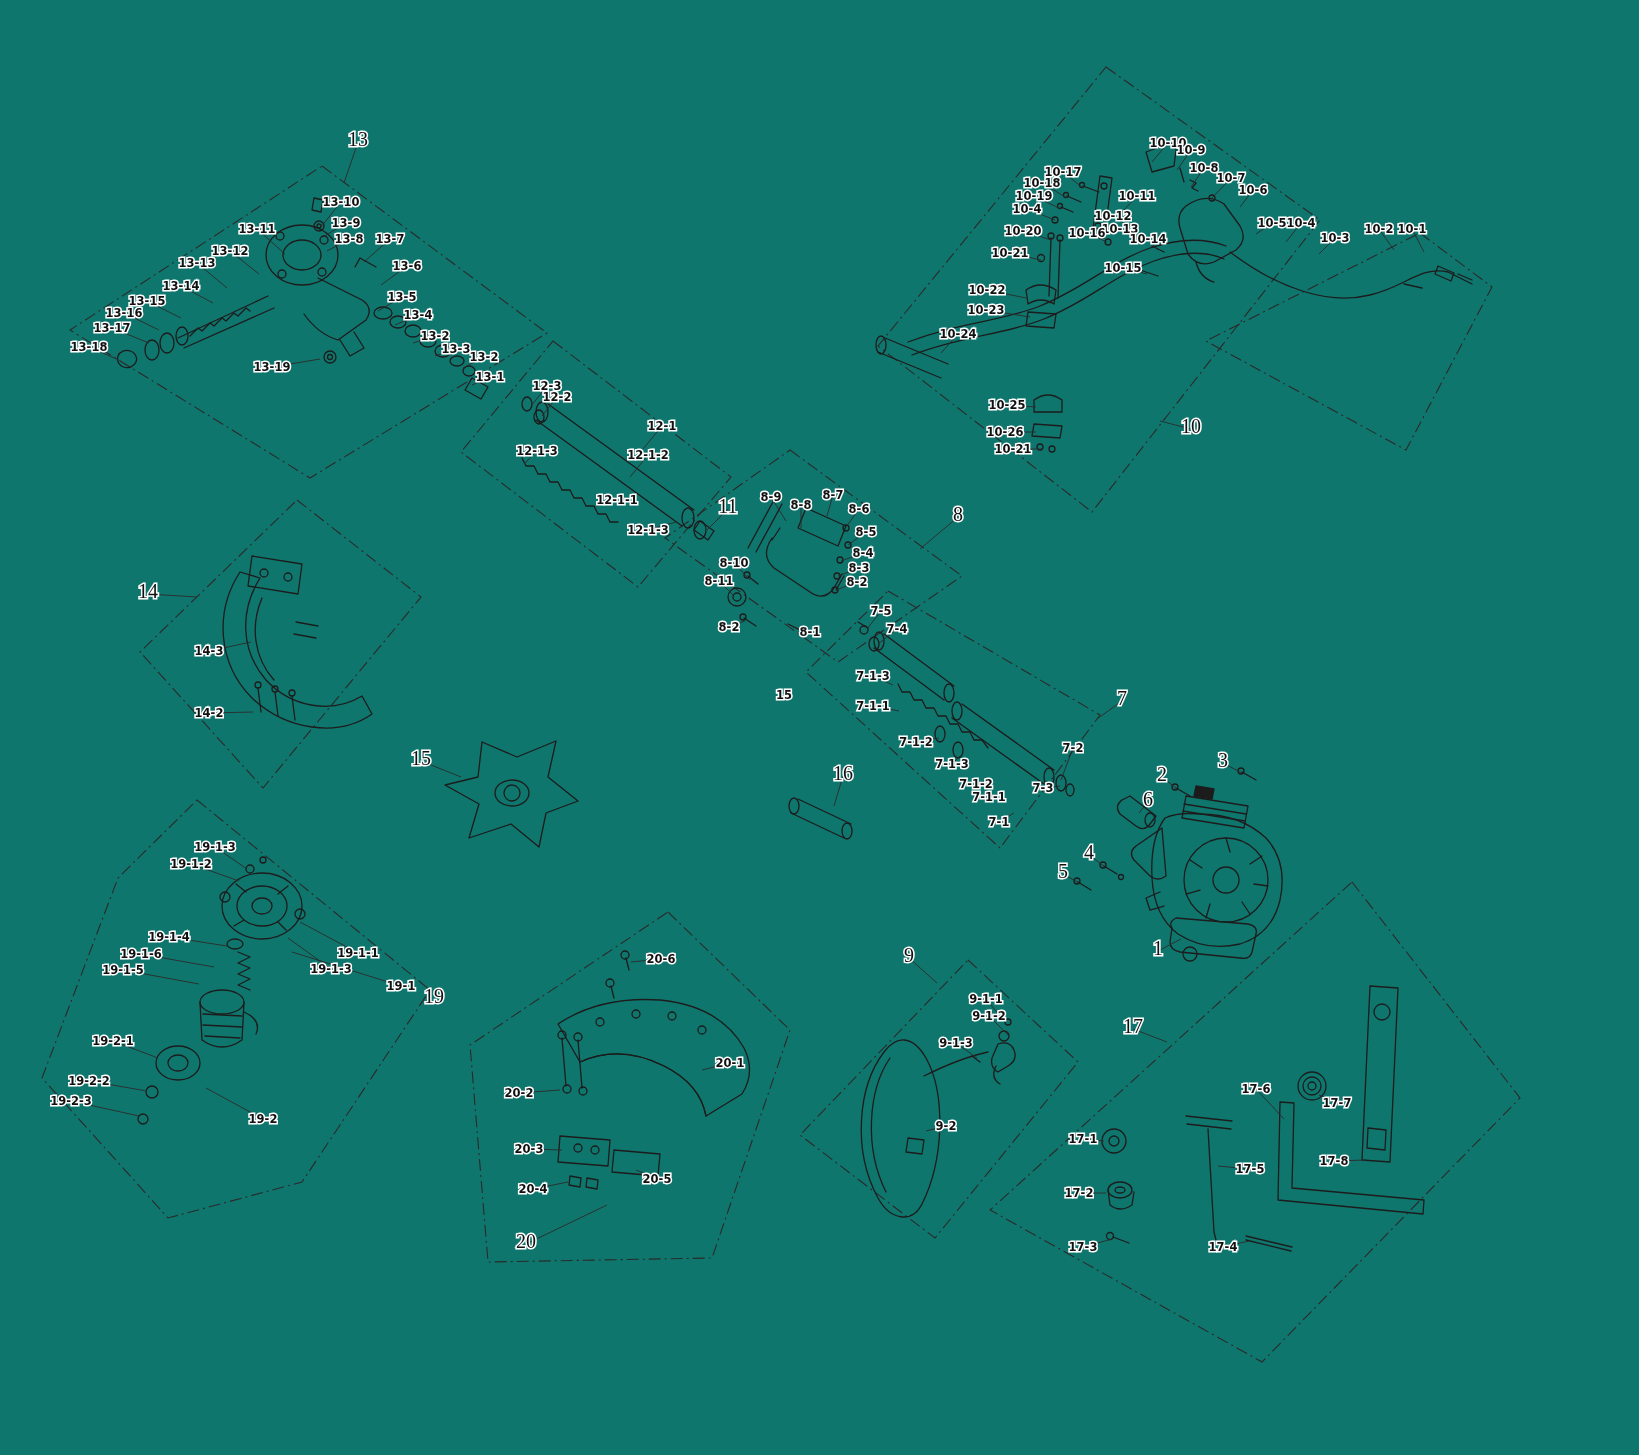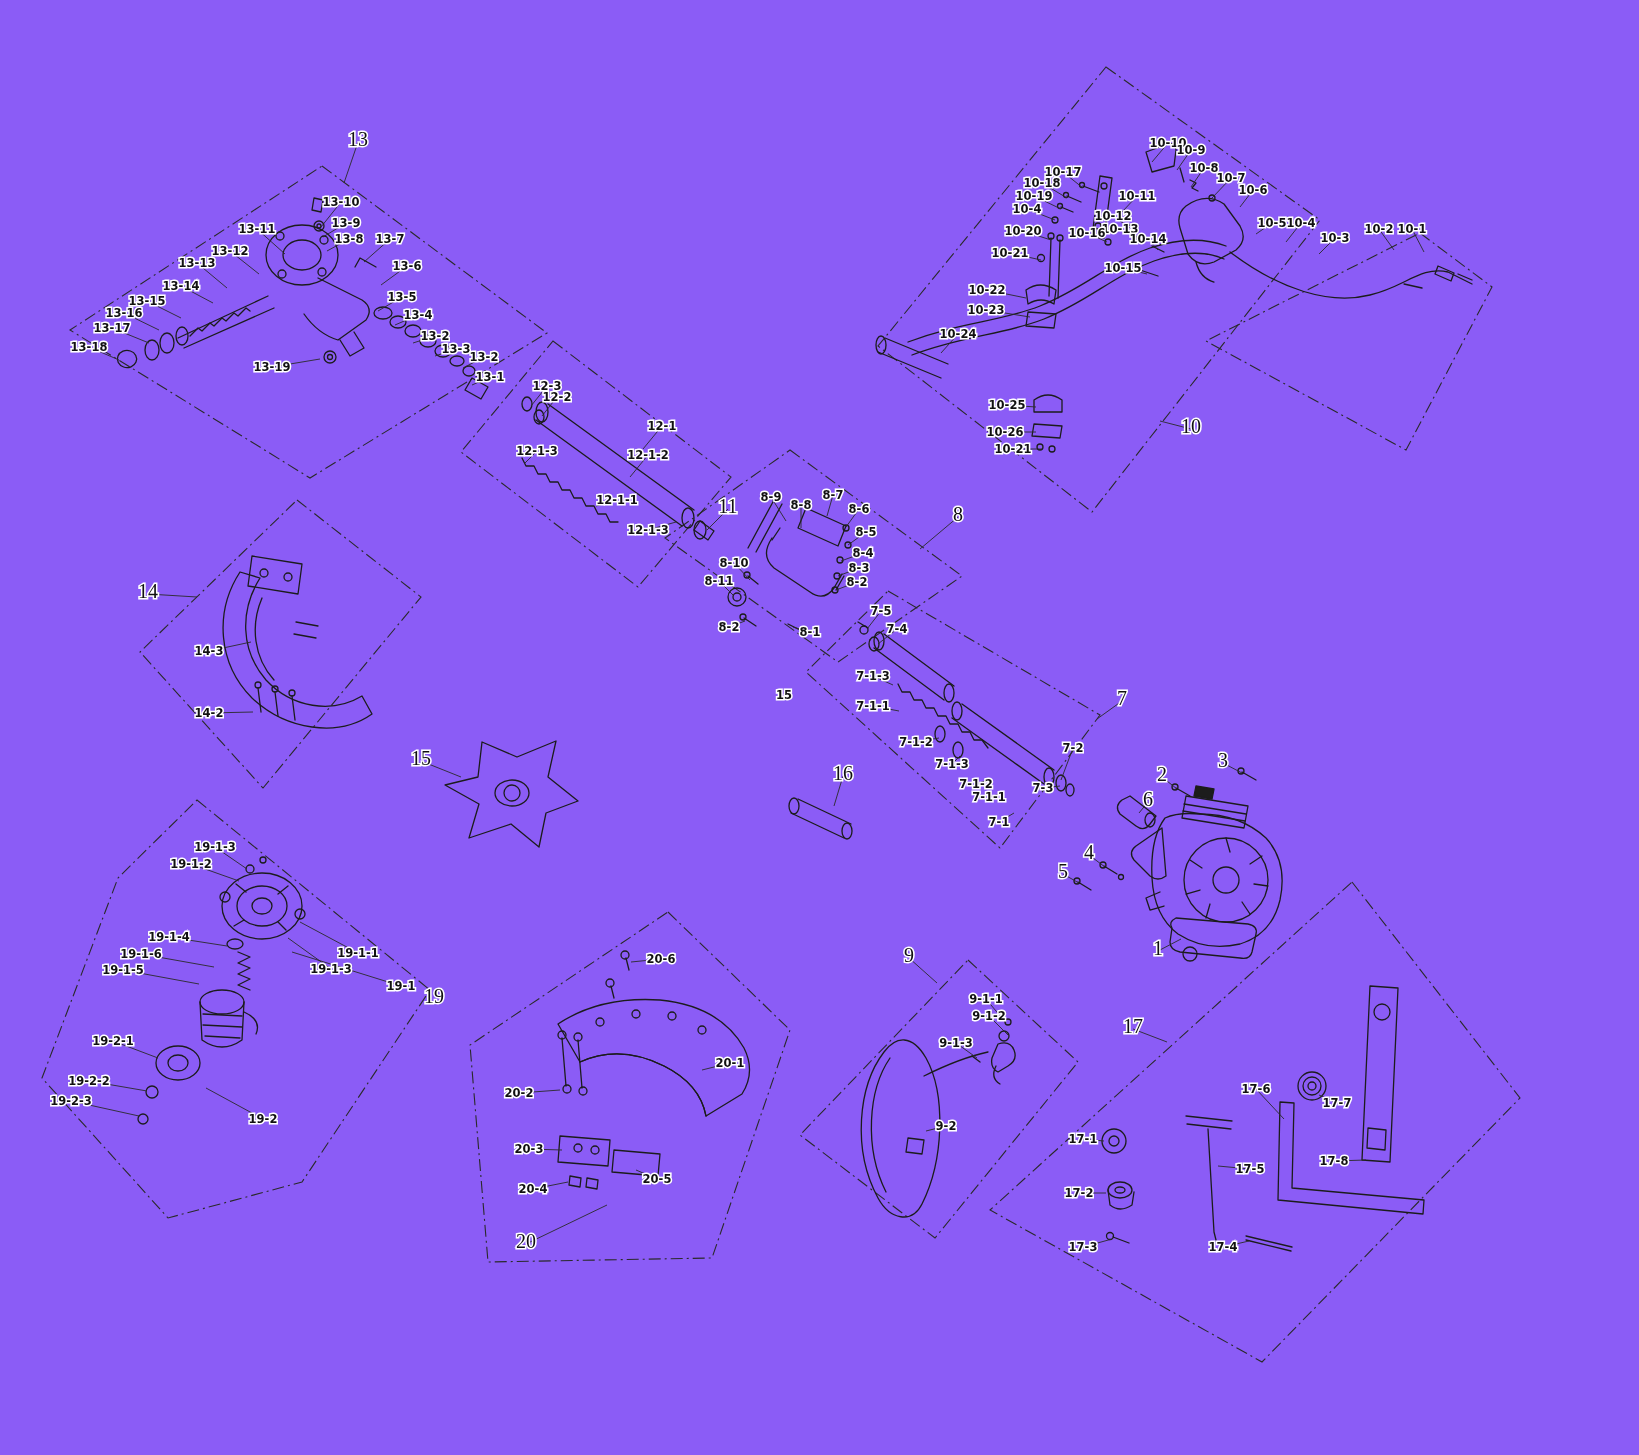--- a/index.html
+++ b/index.html
@@ -1,17 +1,17 @@
 <!DOCTYPE html>
 <html><head>
 <meta charset="utf-8">
 <title>Parts Diagram</title>
 <style>
   html,body{margin:0;padding:0;background:#ffffff;}
-  .stage{position:relative;width:1639px;height:1455px;background:#8b5cf6;overflow:hidden;}
+  .stage{position:relative;width:1639px;height:1455px;background:#0f766e;overflow:hidden;}
   svg{display:block;}
   #layer-art *{fill:none;stroke:#1c1c1c;stroke-width:1.3;stroke-linecap:round;stroke-linejoin:round;}
   #layer-art .dark{fill:#1c1c1c;stroke:#1c1c1c;}
   #layer-boundaries polygon{fill:none;stroke:#2a2a2a;stroke-width:1.1;stroke-dasharray:12 4 2 4;}
   .leader{stroke:#2a2a2a;stroke-width:0.9;}
   .plabel{font:700 11.5px "DejaVu Sans", sans-serif;fill:#111;text-anchor:middle;paint-order:stroke fill;stroke:#ffffff;stroke-width:3px;}
   .glabel{font:400 20px "Liberation Serif", serif;fill:#111;text-anchor:middle;paint-order:stroke fill;stroke:#ffffff;stroke-width:3px;}
 </style>
 </head>
 <body>

